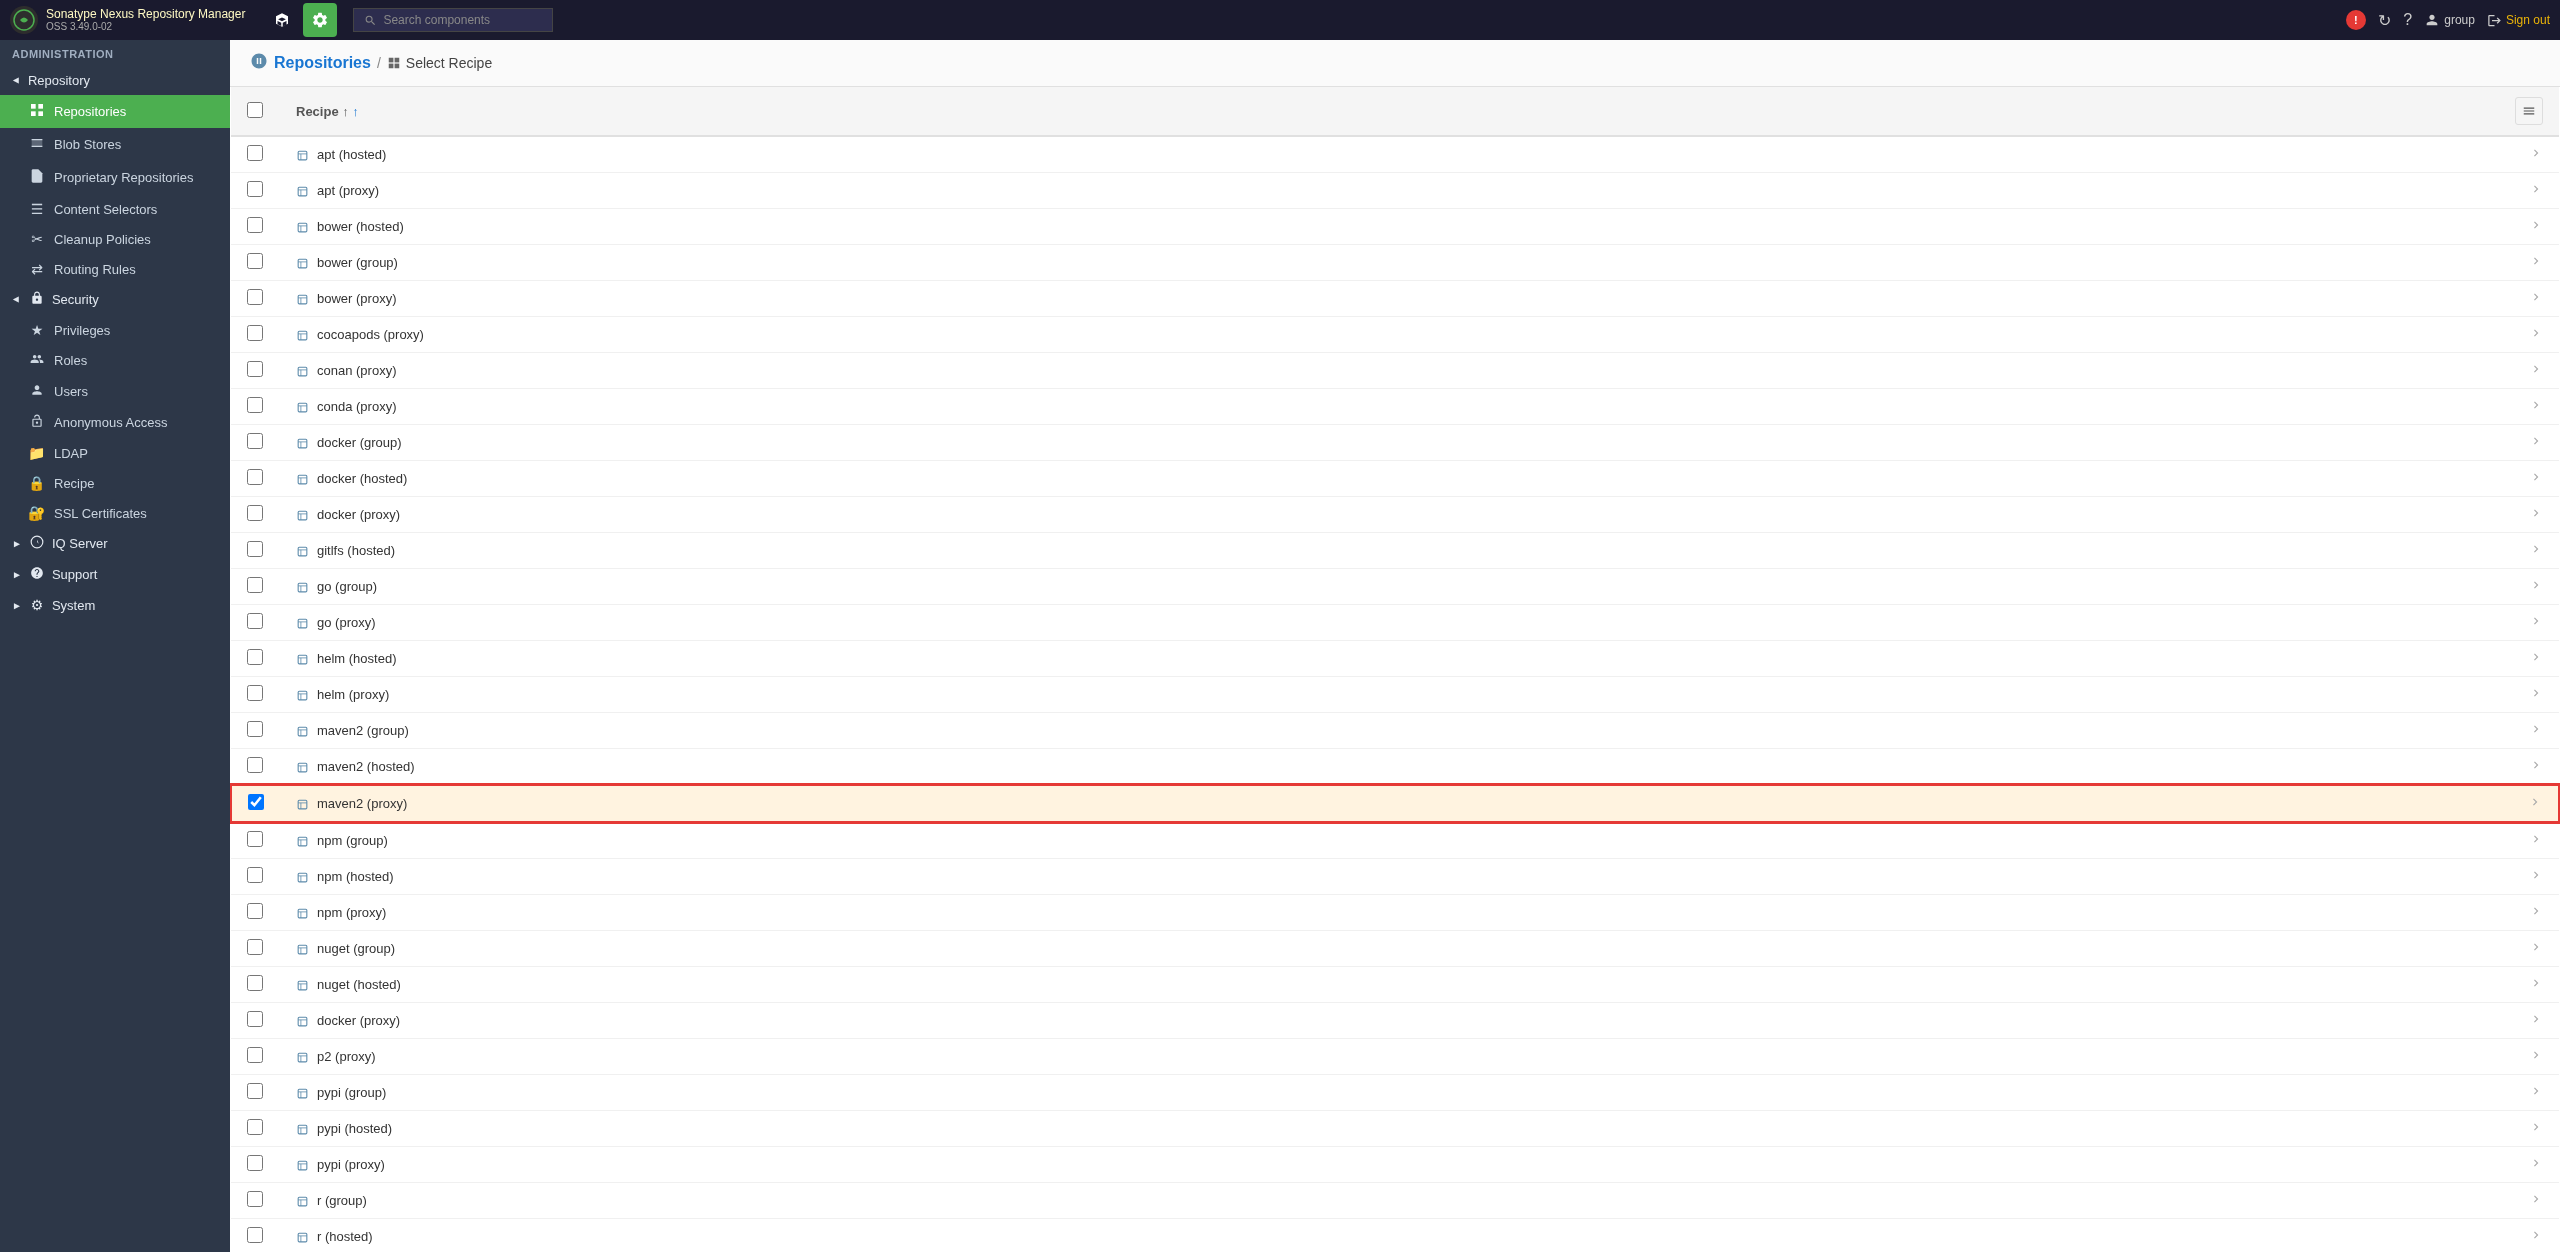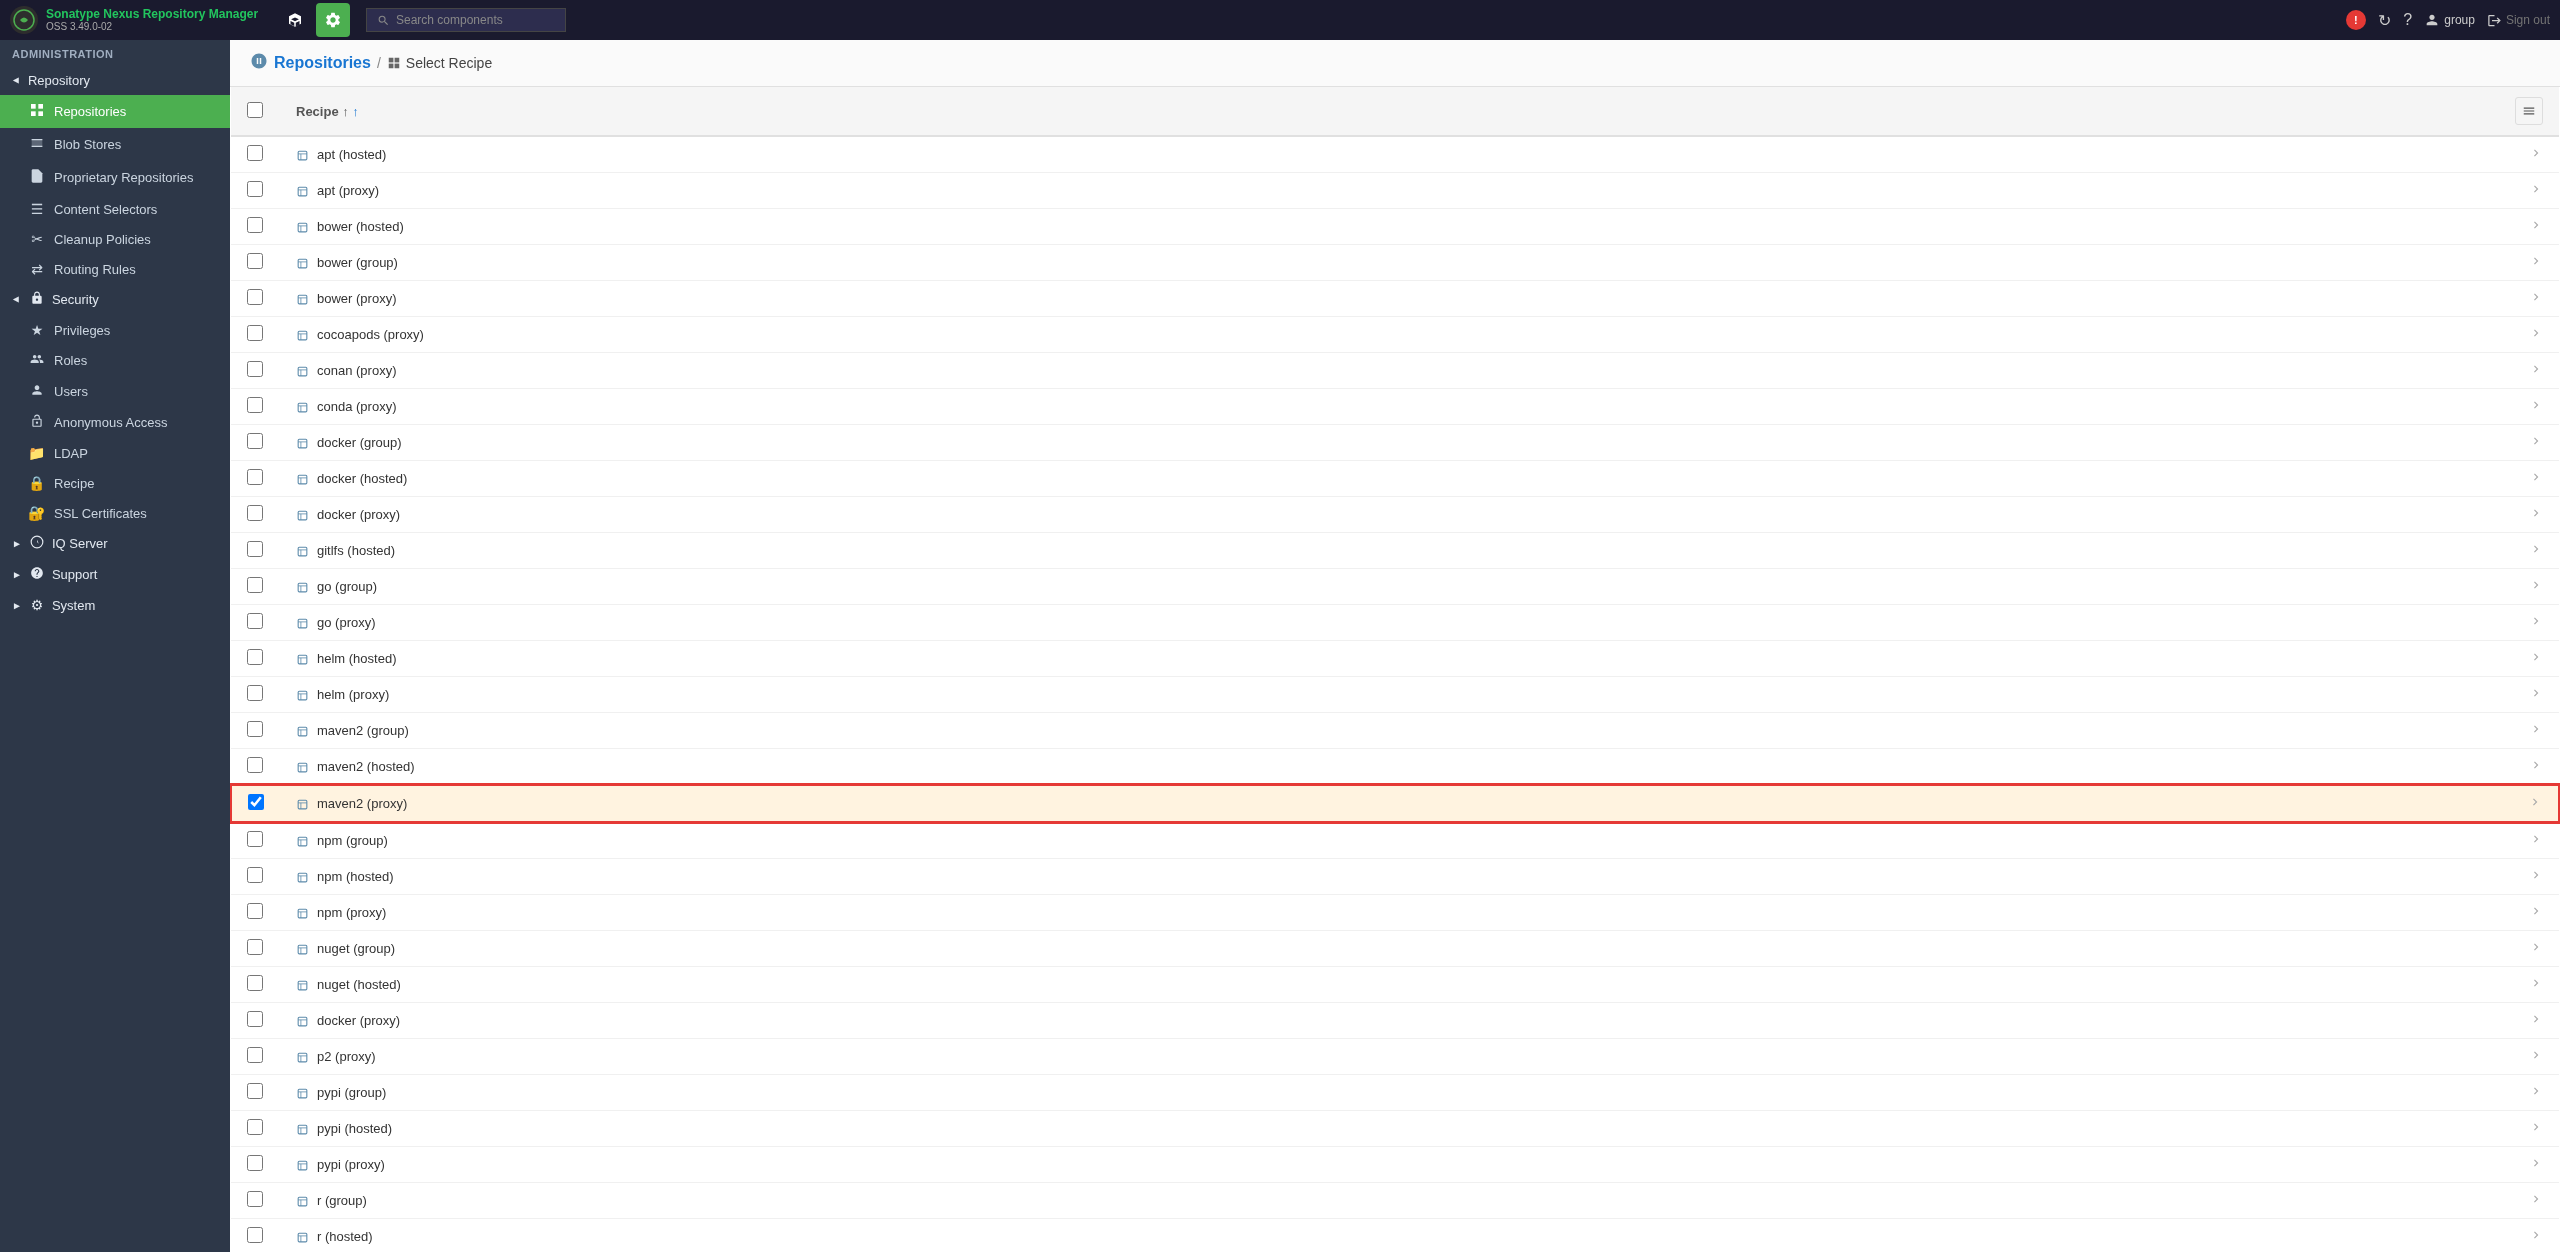--- a/index.html
+++ b/index.html
@@ -32,21 +32,21 @@
       justify-content: center;
       color: #4caf50;
       font-weight: bold;
       font-size: 14px;
     }
     .app-title {
       display: flex;
       flex-direction: column;
       line-height: 1.2;
     }
-    .app-title-main { font-size: 12px; font-weight: bold; color: #22c55e; }
+    .app-title-main { font-size: 12px; font-weight: normal; color: #fef9c3; }
     .app-title-sub { font-size: 10px; color: #aaa; }
     .nav-icons {
       display: flex;
       align-items: center;
       gap: 4px;
       margin-left: 12px;
     }
     .nav-icon-btn {
       width: 34px;
       height: 34px;
@@ -94,21 +94,21 @@
       display: flex;
       align-items: center;
       justify-content: center;
       font-size: 11px;
       font-weight: bold;
       color: #fff;
       cursor: pointer;
     }
     .nav-right-icon { color: #ccc; font-size: 16px; cursor: pointer; }
     .user-info { display: flex; align-items: center; gap: 4px; color: #ccc; font-size: 12px; cursor: pointer; }
-    .signout-btn { display: flex; align-items: center; gap: 4px; color: #737373; font-size: 12px; cursor: pointer; }
+    .signout-btn { display: flex; align-items: center; gap: 4px; color: #eab308; font-size: 12px; cursor: pointer; }
 
     
     .main-layout {
       display: flex;
       flex: 1;
       overflow: hidden;
     }
 
     
     .sidebar {

